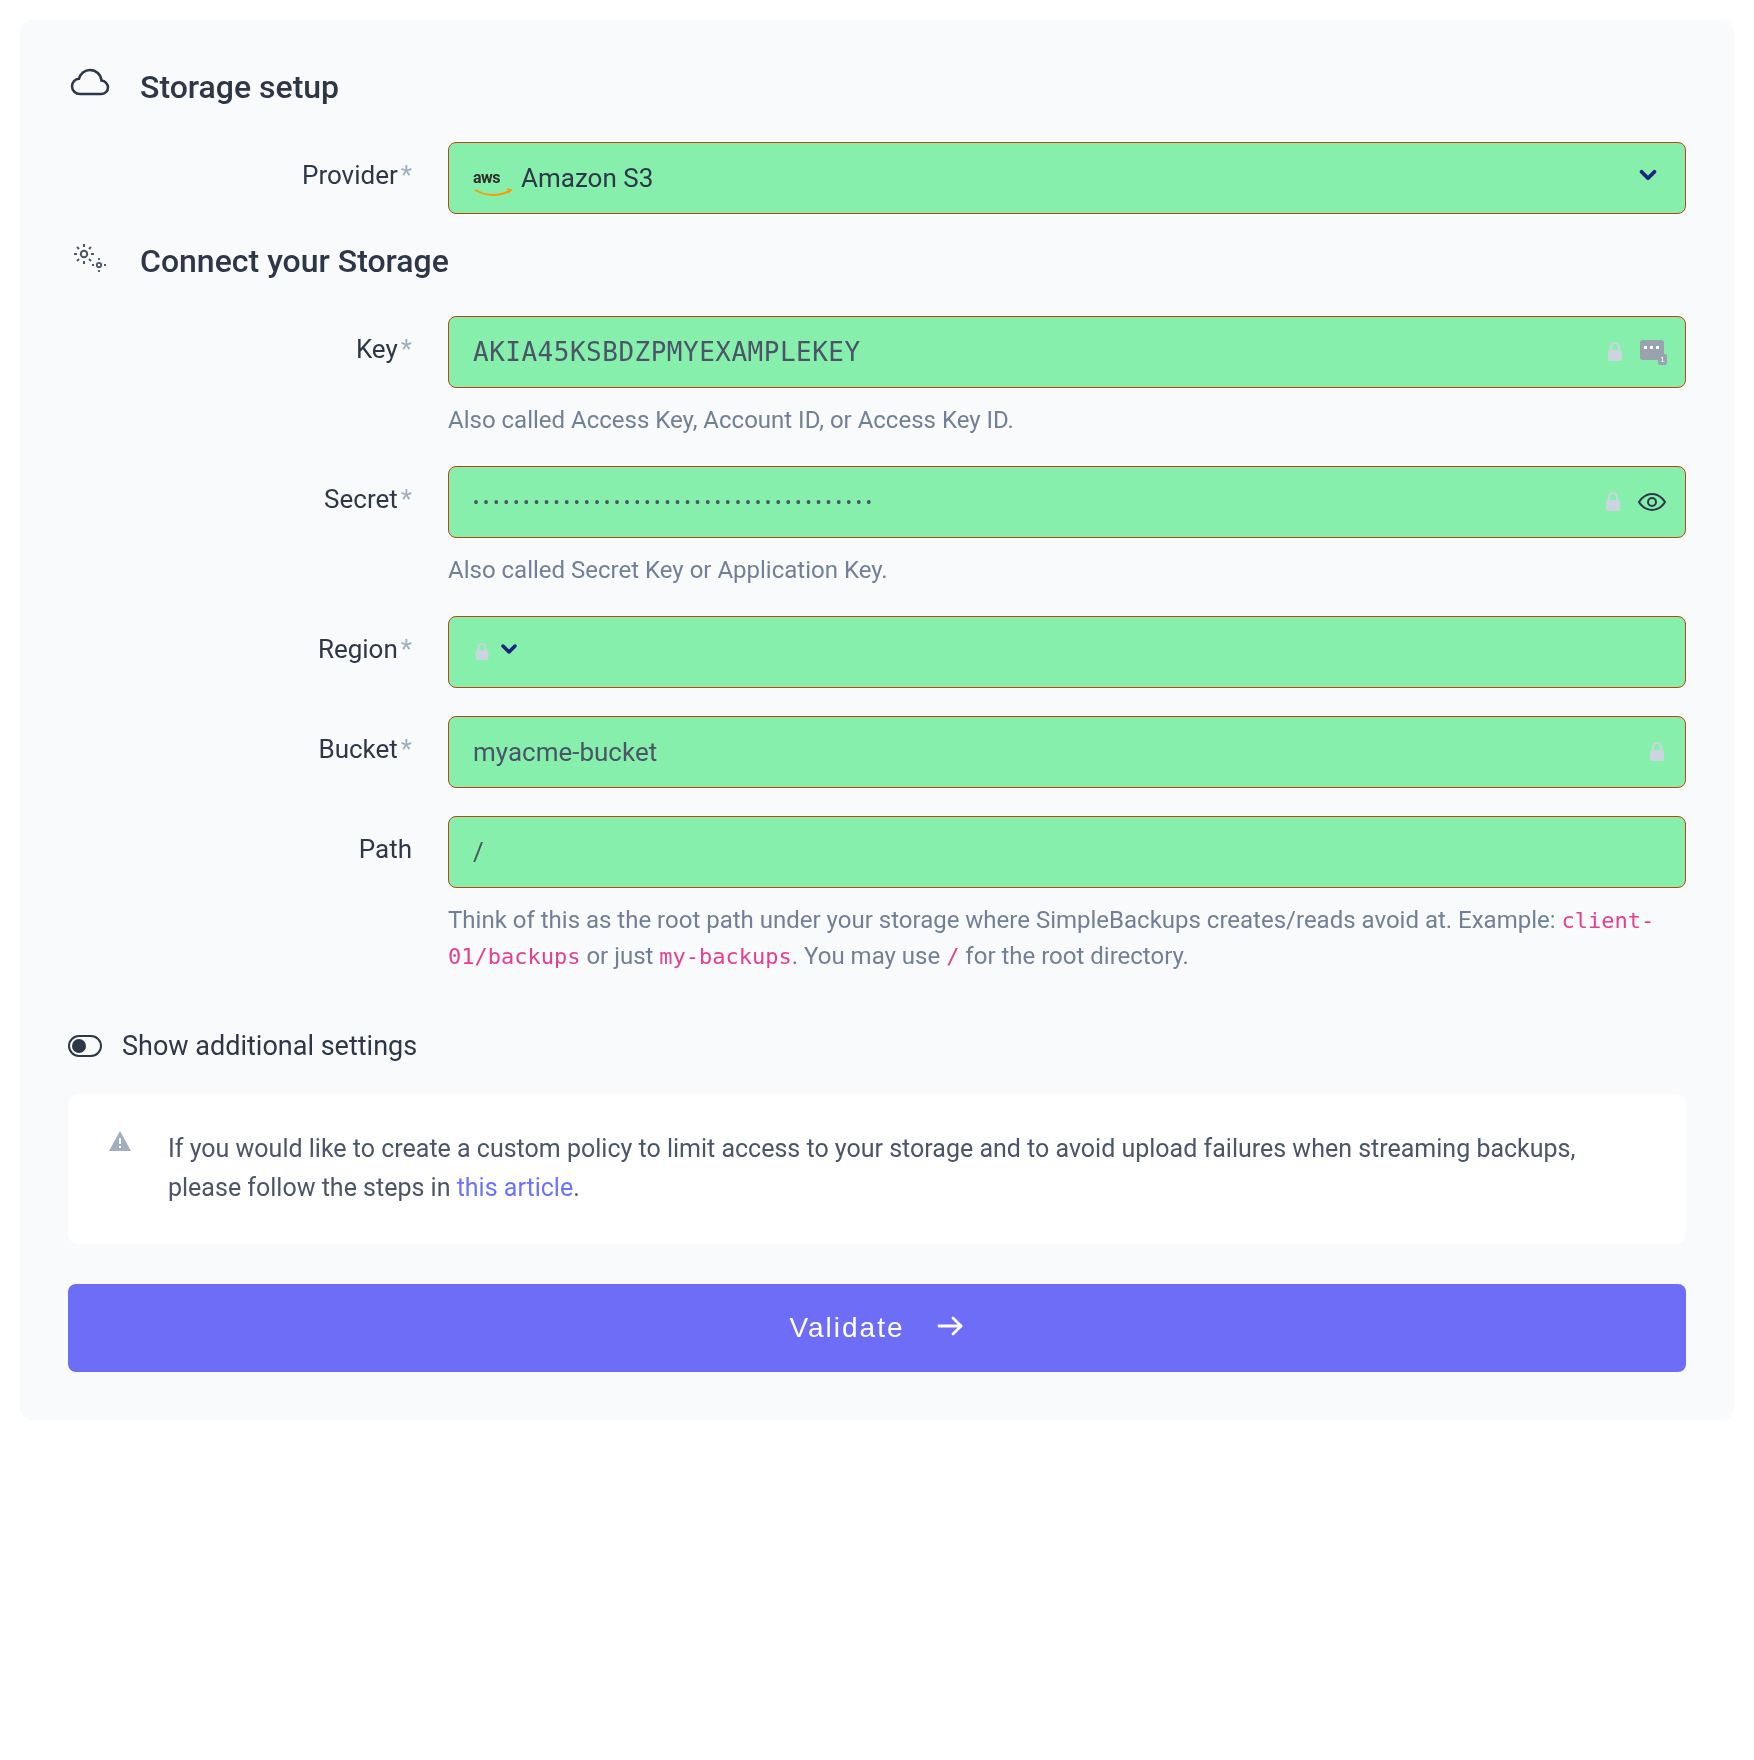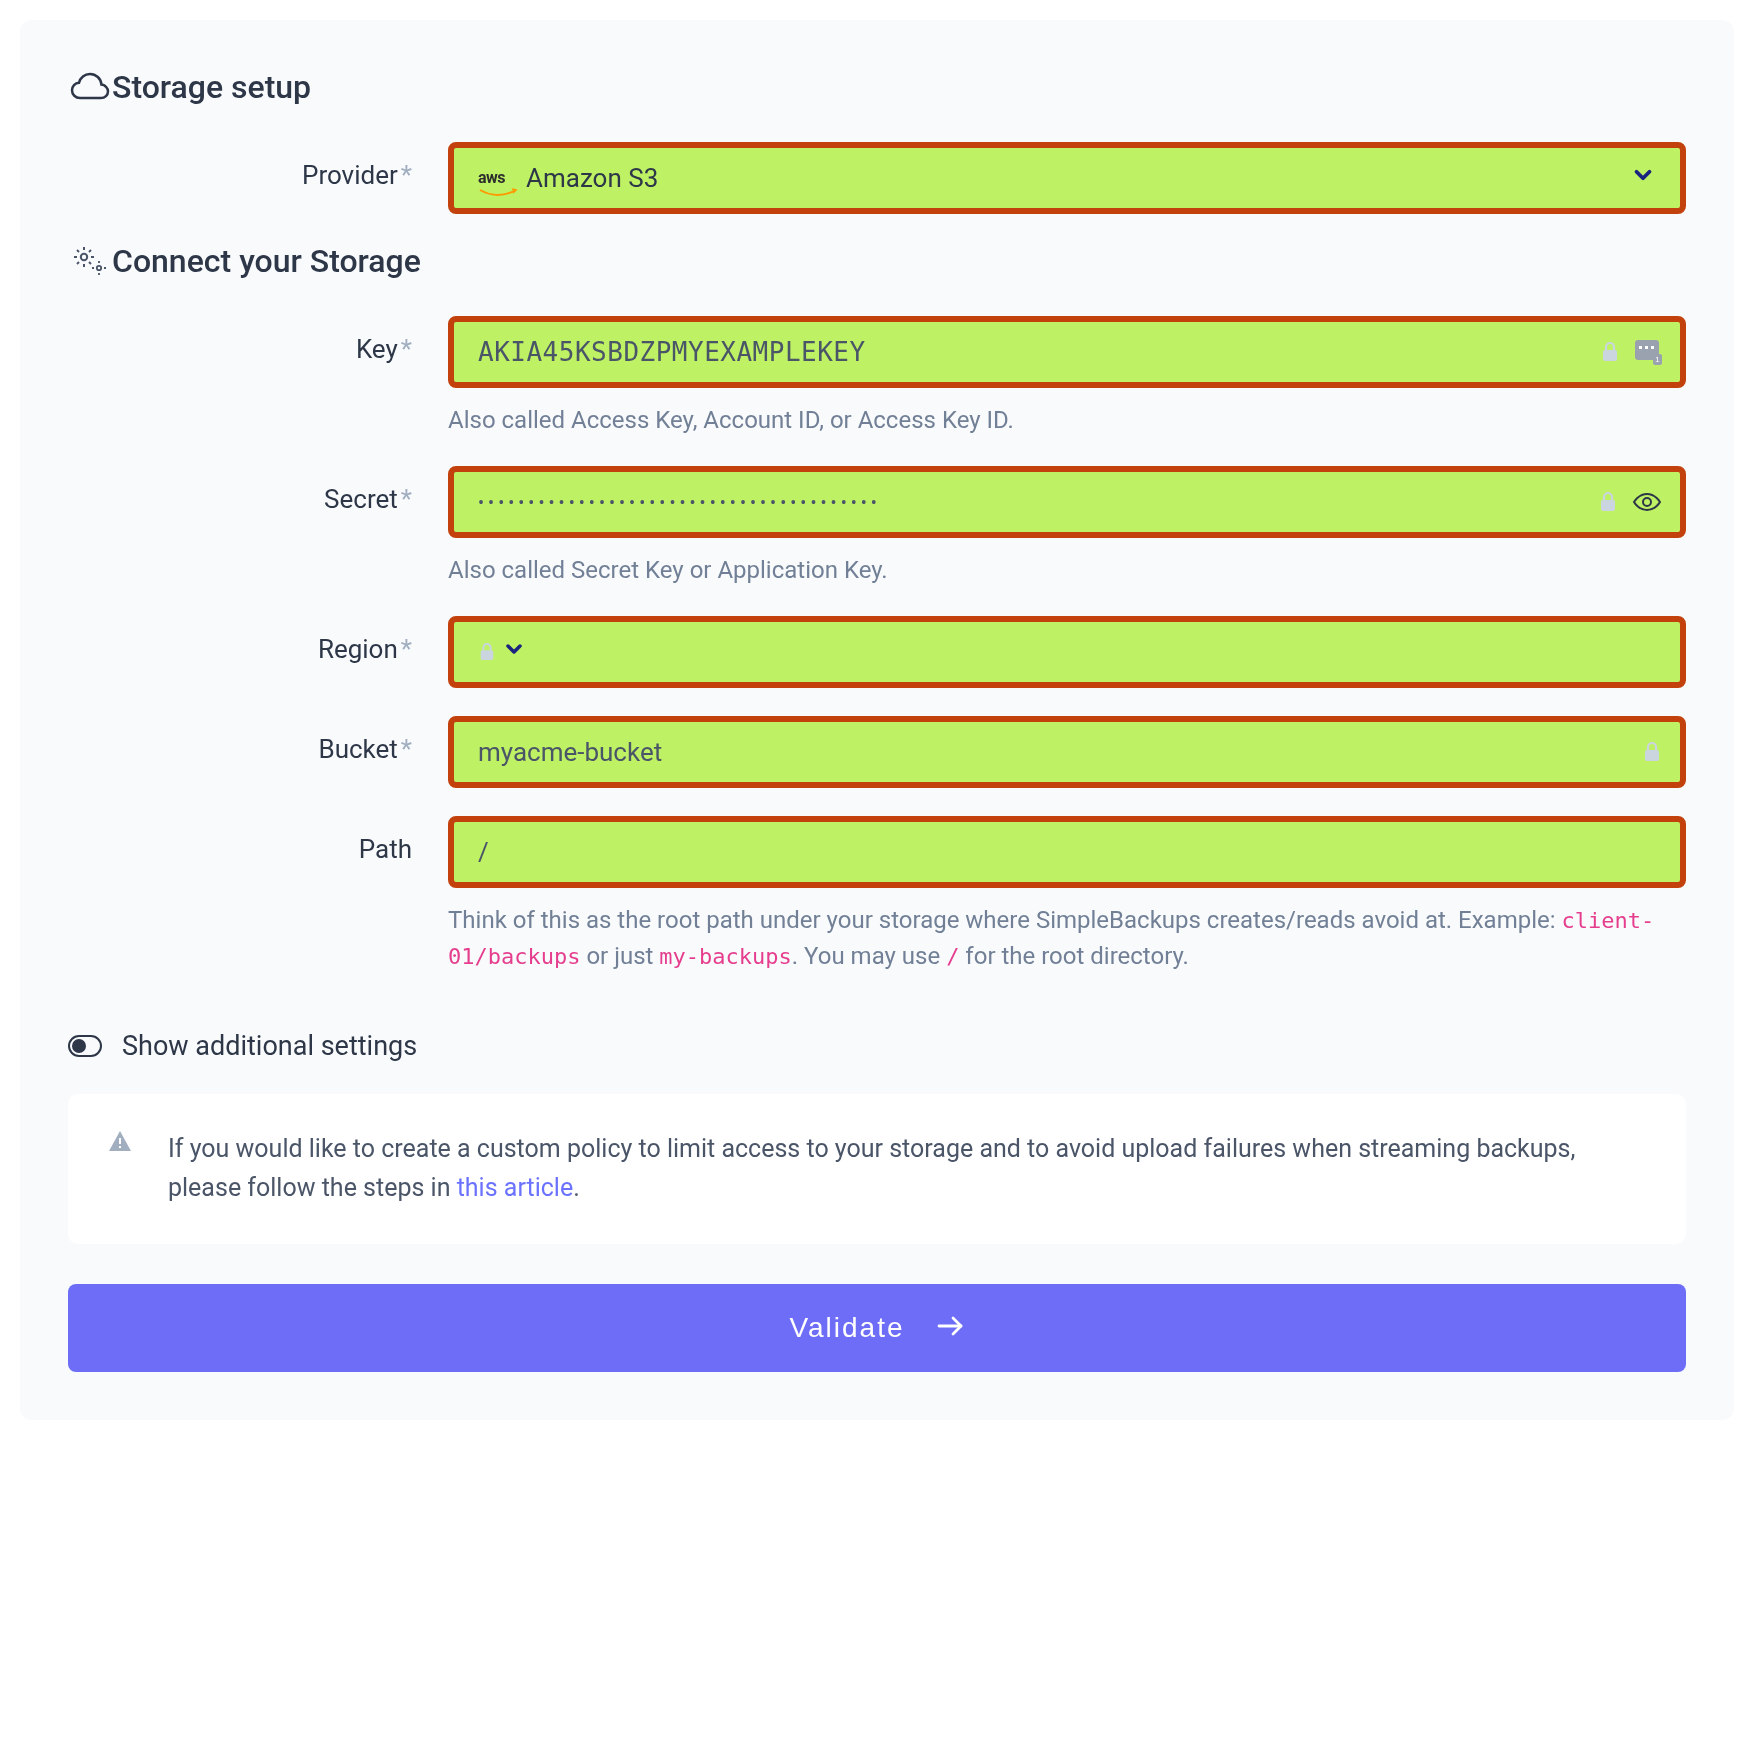--- a/index.html
+++ b/index.html
@@ -10,21 +10,22 @@
     color: #2d3748;
   }
   .card {
     background: #f9fafc;
     border-radius: 12px;
     padding: 48px 48px 48px 48px;
     max-width: 1754px;
   }
   .section-header {
     display: flex;
-    align-items: center;
+    align-items: flex-start;
+    gap: 28px;
     margin-bottom: 36px;
   }
   .section-header .icon-slot {
     width: 44px;
     display: flex;
     justify-content: center;
   }
   .section-title {
     font-size: 32px;
     font-weight: 500;
@@ -48,22 +49,22 @@
     color: #a0aec0;
     margin-left: 3px;
   }
   .control-col {
     flex: 1;
   }
   .control-col .text-input,
   .control-col .select-box {
     width: 100%;
     height: 72px;
-    border: 6px solid #c2410c;
-    background: #bef264;
+    border: 1px solid #c2410c;
+    background: #86efac;
     border-radius: 8px;
     font-size: 26px;
     padding: 0 24px;
     color: #4a5568;
     display: flex;
     align-items: center;
     position: relative;
   }
   .select-box {
     cursor: pointer;

